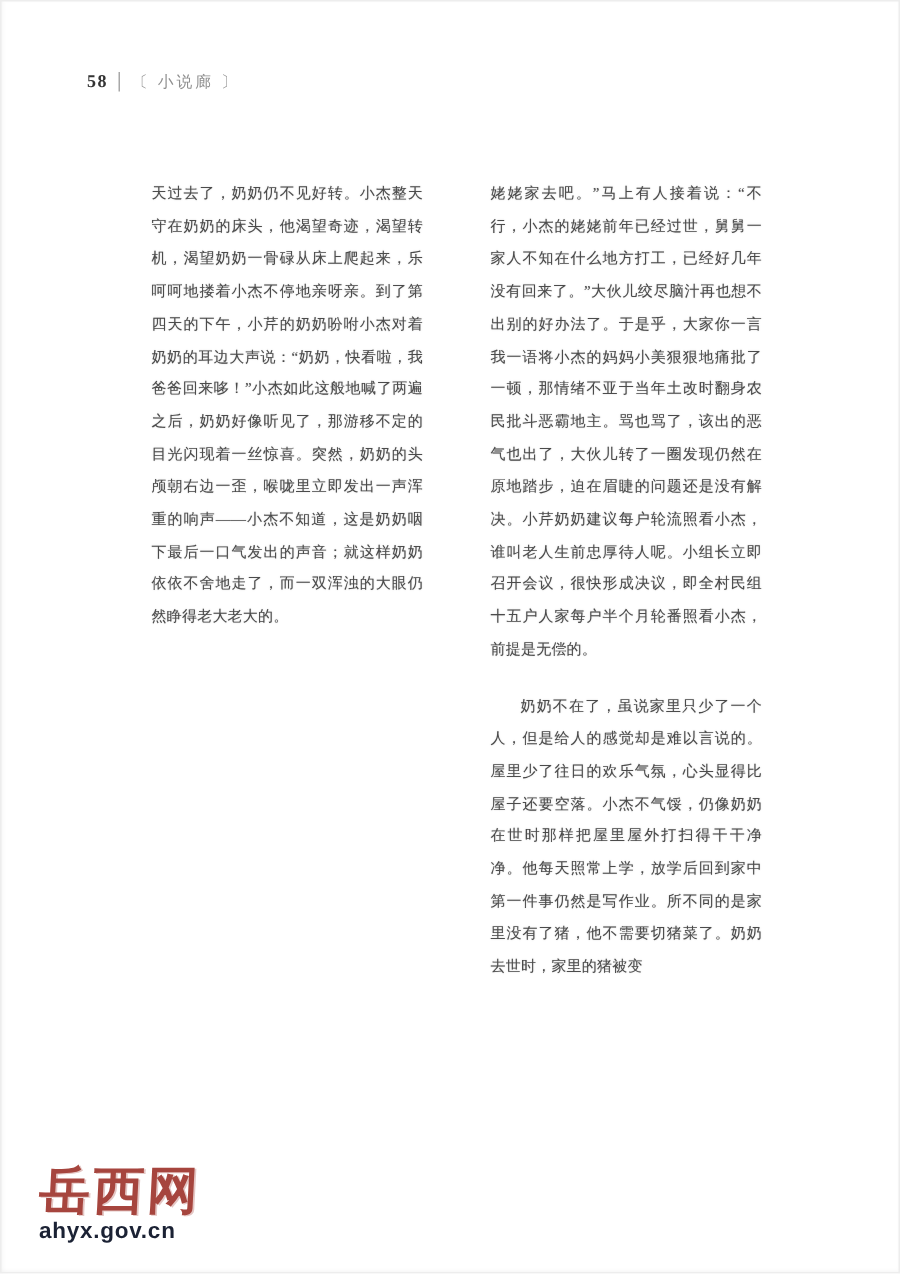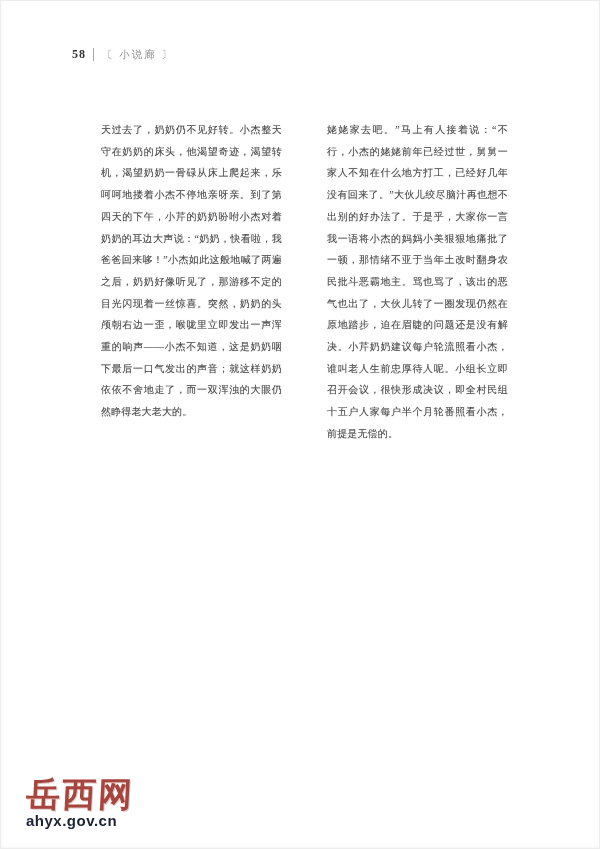--- a/index.html
+++ b/index.html
@@ -10,21 +10,21 @@
     font-family:"Liberation Serif","DejaVu Serif",serif;
     overflow:hidden;
   }
   .page-frame{
     position:absolute;inset:0;
     box-shadow:inset 0 0 0 1px #ededed, inset 2px 0 3px rgba(0,0,0,0.03), inset 0 -2px 3px rgba(0,0,0,0.03);
     pointer-events:none;
   }
   
   .header{
-    position:absolute;top:47px;left:72px;
+    position:absolute;top:47px;left:58px;
     display:flex;align-items:center;
   }
   .page-number{
     font-size:12px;font-weight:bold;color:#333;letter-spacing:1px;
   }
   .header-divider{
     width:1px;height:13px;background:#a8a8a8;margin:0 8px 0 7px;
   }
   .section-label{
     font-size:10.5px;color:#8f8f8f;letter-spacing:2px;
@@ -76,19 +76,20 @@
   <span class="header-divider"></span>
   <span class="section-label">〔 小说廊 〕</span>
 </div>
 
 <div class="text-area">
   <div class="column">
       <p class="">天过去了，奶奶仍不见好转。小杰整天守在奶奶的床头，他渴望奇迹，渴望转机，渴望奶奶一骨碌从床上爬起来，乐呵呵地搂着小杰不停地亲呀亲。到了第四天的下午，小芹的奶奶吩咐小杰对着奶奶的耳边大声说：“奶奶，快看啦，我爸爸回来哆！”小杰如此这般地喊了两遍之后，奶奶好像听见了，那游移不定的目光闪现着一丝惊喜。突然，奶奶的头颅朝右边一歪，喉咙里立即发出一声浑重的响声——小杰不知道，这是奶奶咽下最后一口气发出的声音；就这样奶奶依依不舍地走了，而一双浑浊的大眼仍然睁得老大老大的。</p>
     </div>
   <div class="column">
       <p class="">姥姥家去吧。”马上有人接着说：“不行，小杰的姥姥前年已经过世，舅舅一家人不知在什么地方打工，已经好几年没有回来了。”大伙儿绞尽脑汁再也想不出别的好办法了。于是乎，大家你一言我一语将小杰的妈妈小美狠狠地痛批了一顿，那情绪不亚于当年土改时翻身农民批斗恶霸地主。骂也骂了，该出的恶气也出了，大伙儿转了一圈发现仍然在原地踏步，迫在眉睫的问题还是没有解决。小芹奶奶建议每户轮流照看小杰，谁叫老人生前忠厚待人呢。小组长立即召开会议，很快形成决议，即全村民组十五户人家每户半个月轮番照看小杰，前提是无偿的。</p>
+      <p class="indent ">奶奶不在了，虽说家里只少了一个人，但是给人的感觉却是难以言说的。屋里少了往日的欢乐气氛，心头显得比屋子还要空落。小杰不气馁，仍像奶奶在世时那样把屋里屋外打扫得干干净净。他每天照常上学，放学后回到家中第一件事仍然是写作业。所不同的是家里没有了猪，他不需要切猪菜了。奶奶去世时，家里的猪被变</p>
     </div>
 </div>
 
 <div class="watermark">
   <div class="wm-title" style="color: rgb(162, 60, 52);">岳西网</div>
   <div class="wm-url" style="color: #0f172a;">ahyx.gov.cn</div>
 </div>
 
 </body></html>

